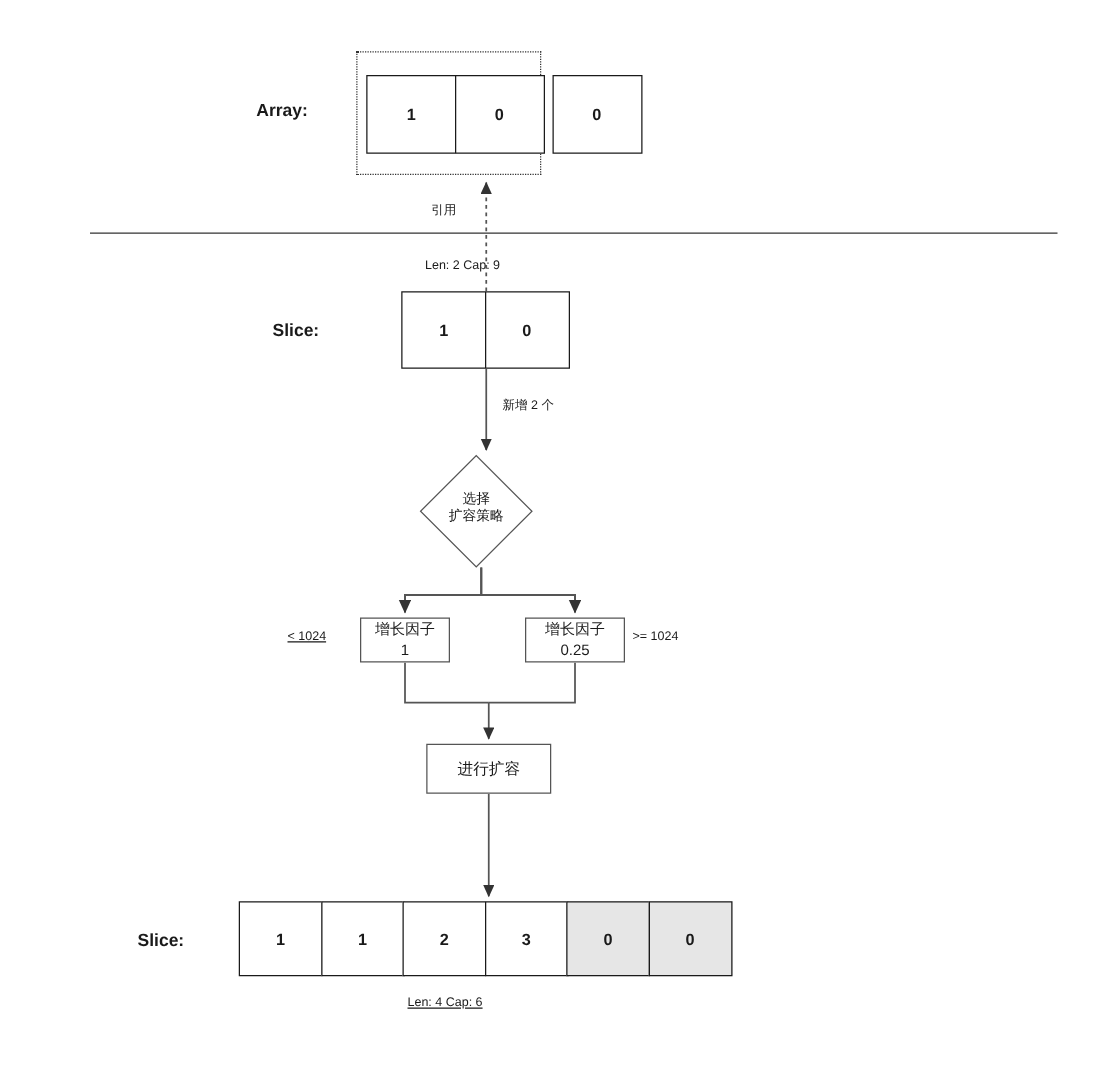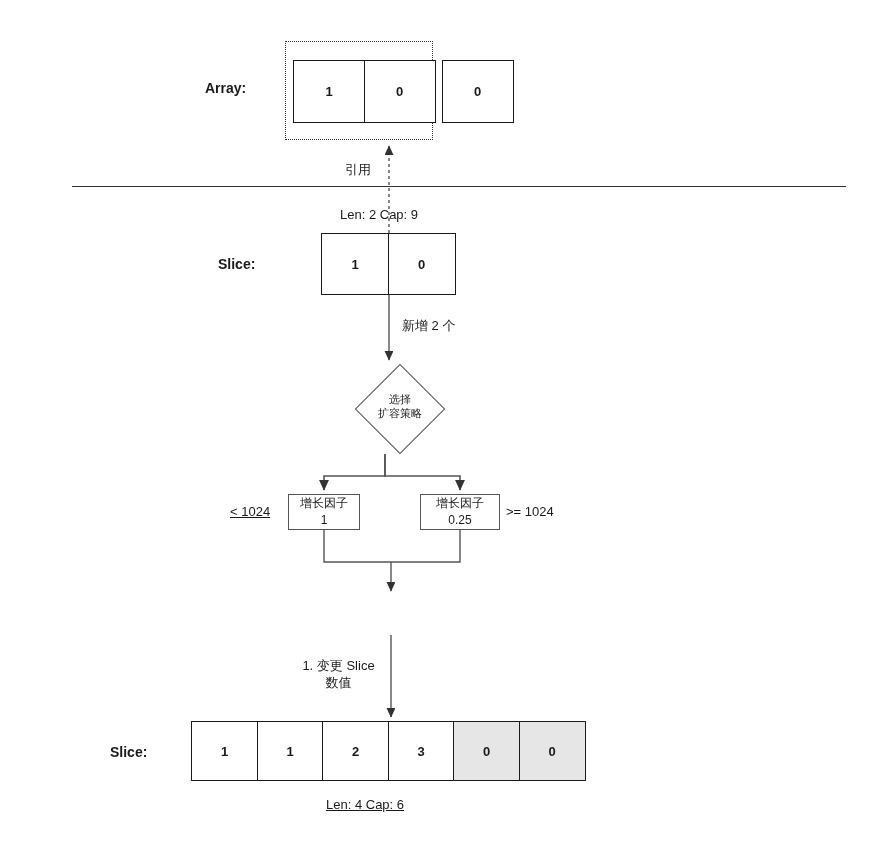--- a/index.html
+++ b/index.html
@@ -23,21 +23,21 @@
     position: absolute;
     font-size: 13px;
     color: #1a1a1a;
     white-space: nowrap;
   }
   .lbl-bold {
     font-weight: bold;
     font-size: 14px;
   }
   .lbl-small {
-    font-size: 13px;
+    font-size: 10px;
   }
 
   
   .array-group {
     position: absolute;
     left: 285px;
     top: 41px;
     width: 148px;
     height: 99px;
     border: 1.5px dotted #333;
@@ -96,21 +96,21 @@
     width: 67px;
     height: 60px;
   }
   #slice2-cells .cell + .cell {
     margin-left: -1.5px;
   }
 
   
   .diamond {
     position: absolute;
-    left: 355px;
+    left: 336px;
     top: 364px;
     width: 90px;
     height: 90px;
   }
   .diamond .shape {
     position: absolute;
     left: 13px;
     top: 13px;
     width: 64px;
     height: 64px;
@@ -252,23 +252,24 @@
 1</span>
   </div>
   <div class="pbox" id="box-right">
     <span class="multiline">增长因子
 0.25</span>
   </div>
 
   <div class="lbl lbl-small" style="left:230px; top:504px;text-decoration:underline;">&lt; 1024</div>
   <div class="lbl lbl-small" style="left:506px; top:504px;">&gt;= 1024</div>
 
-
-  <div class="lbl lbl-small multiline" style="left:291px; top:657px; text-align:center; width:95px;">1. 变更 Slice
-数值</div>
+  <div class="pbox" id="box-expand">
+    <span>进行扩容</span>
+  </div>
+
 
   <div class="lbl lbl-bold" style="left:110px; top:744px;">Slice:</div>
   <div class="cells" id="slice2-cells">
     <div class="cell">1</div>
     <div class="cell">1</div>
     <div class="cell">2</div>
     <div class="cell">3</div>
     <div class="cell shaded">0</div>
     <div class="cell shaded">0</div>
   </div>

